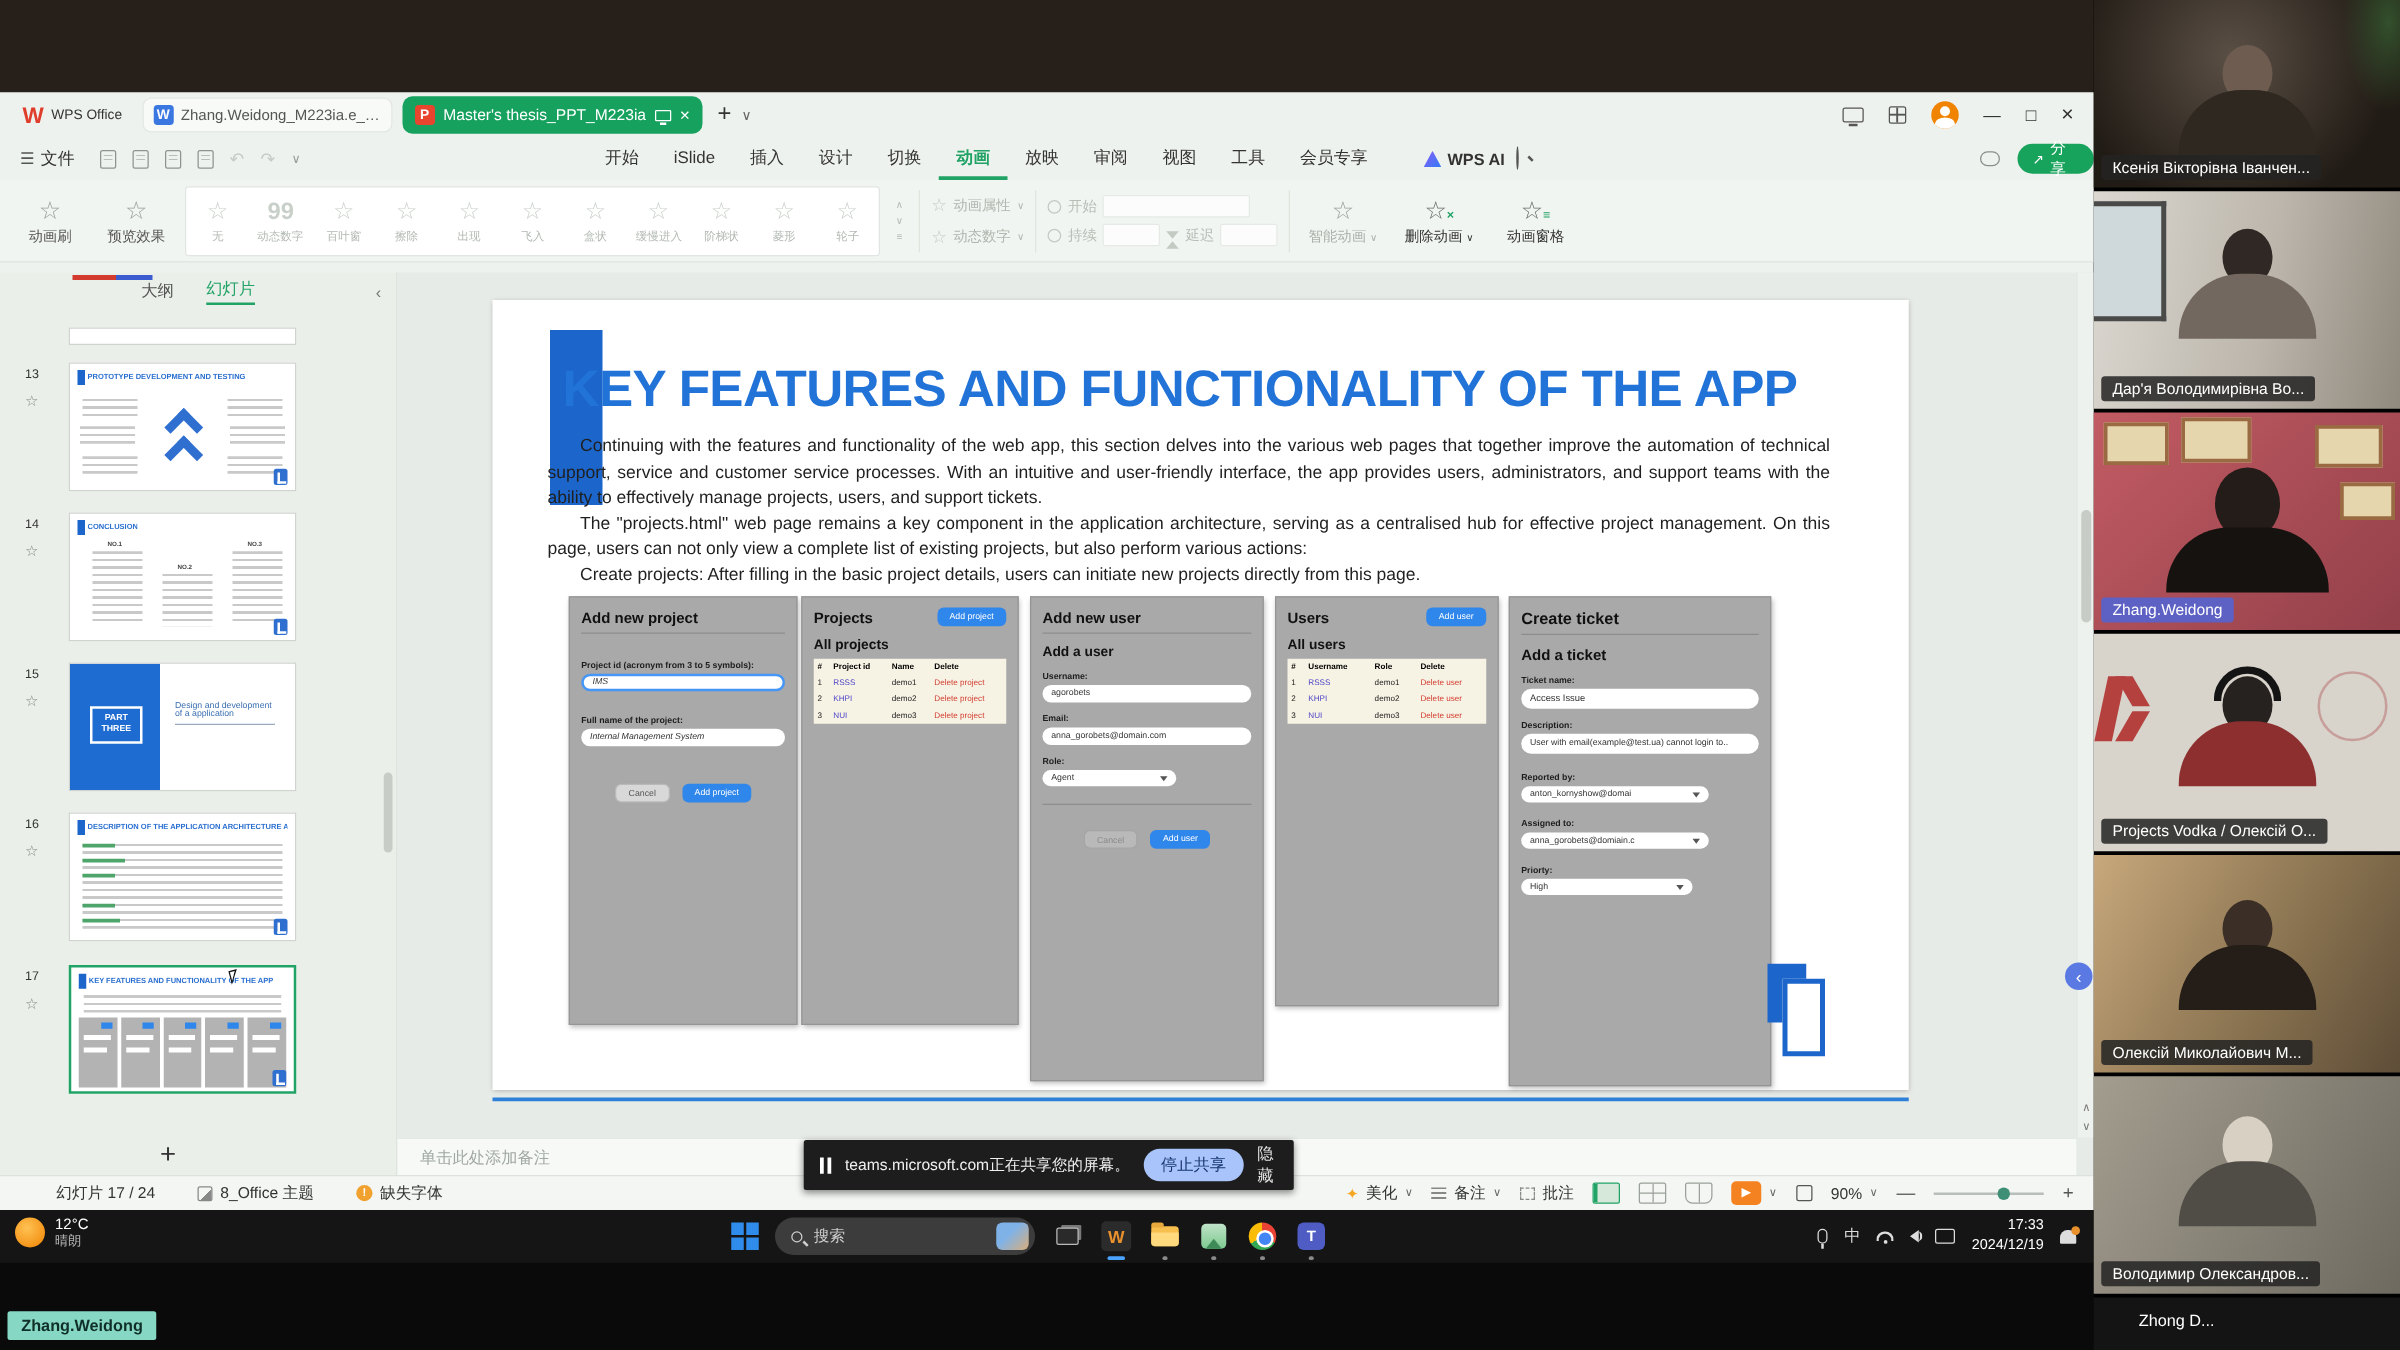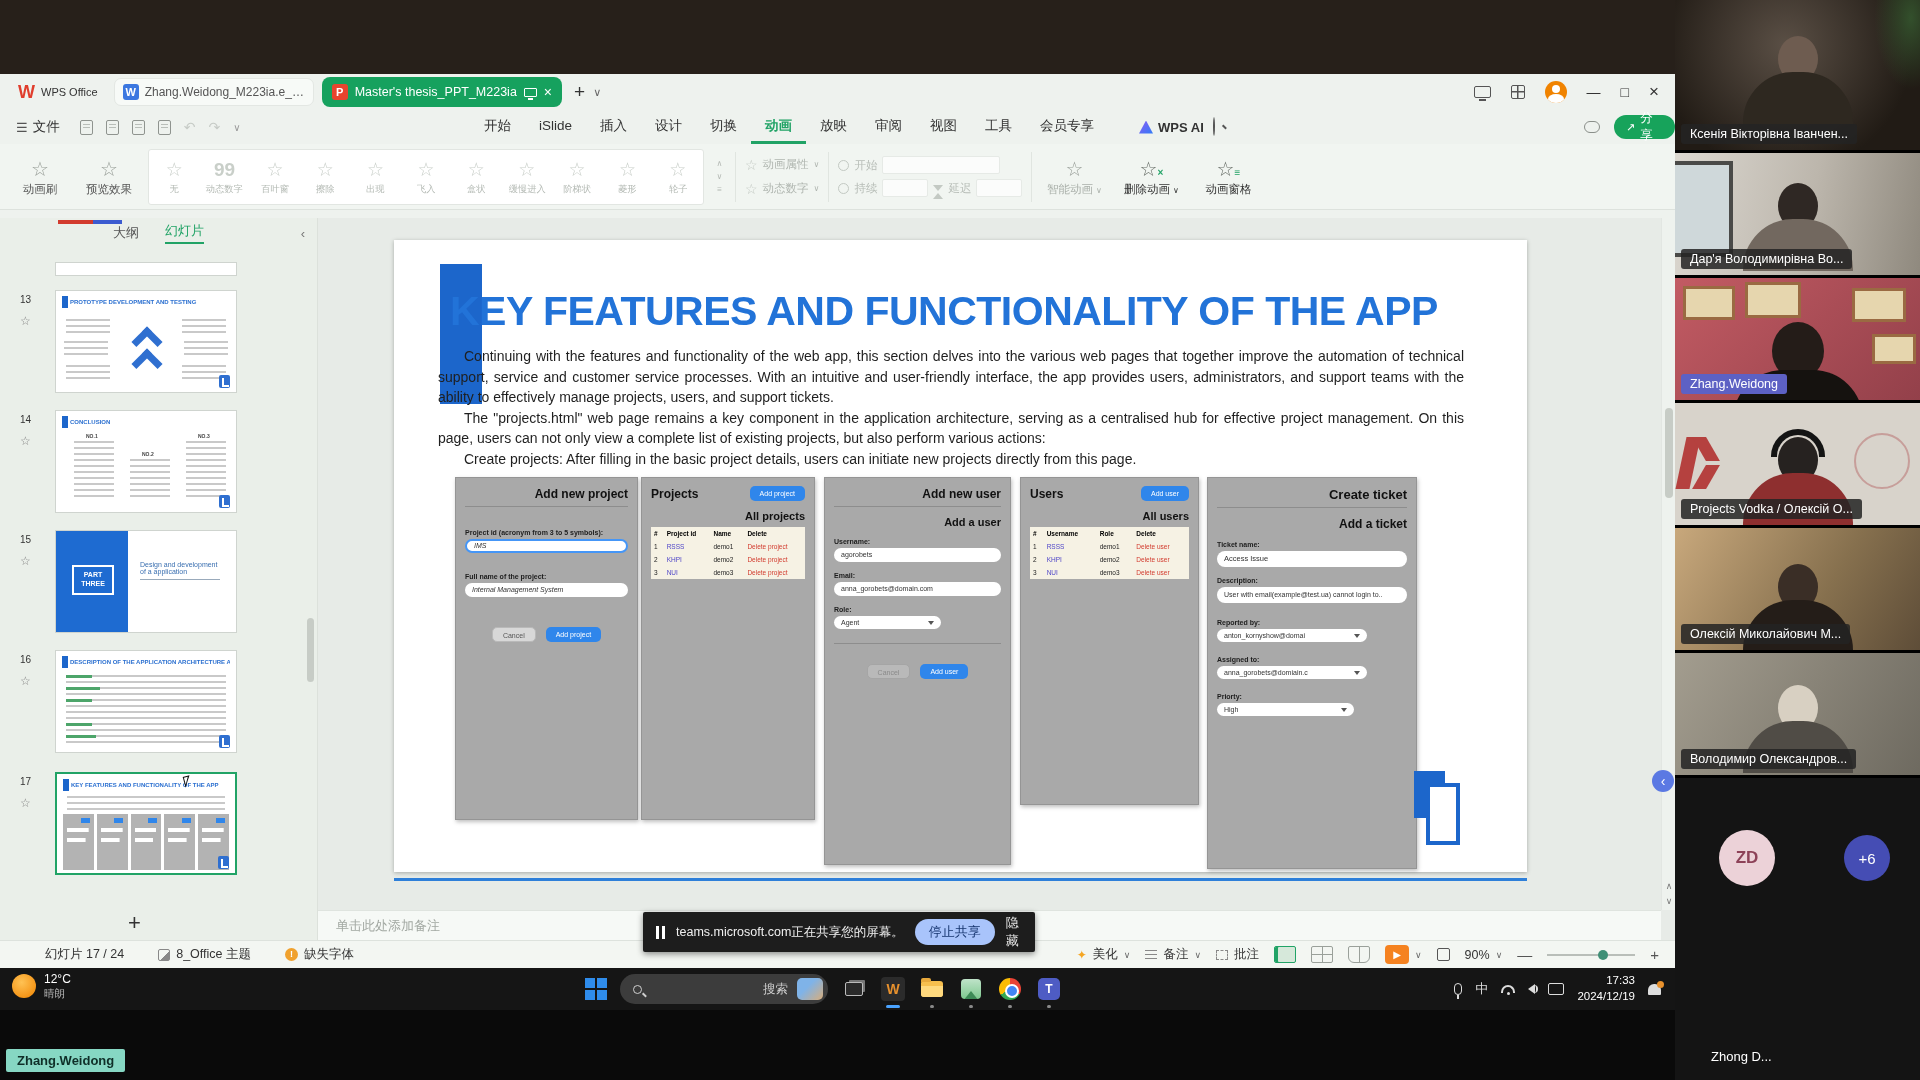--- a/index.html
+++ b/index.html
@@ -140,21 +140,21 @@
   .s-rect { position:absolute; left:46px; top:24px; width:42px; height:140px; background:#1c66cb; }
   .s-title { position:absolute; left:56px; top:48px; font-size:41px; font-weight:bold; color:#2273d8;
     white-space:nowrap; letter-spacing:-.5px; }
   .s-body { position:absolute; left:44px; top:106px; width:1026px; font-size:14px; line-height:20.5px;
     color:#1f1f1f; text-align:justify; }
   .s-body p { text-indent:26px; }
 
   
   .ap { position:absolute; top:237px; background:#a9a9a9; border:1px solid #959595;
     box-shadow:1px 2px 4px rgba(0,0,0,.25); font-family:"Liberation Sans",sans-serif; }
-  .ap h1 { font-size:12px; font-weight:bold; color:#111; margin:9px 9px 5px;text-align:right; }
+  .ap h1 { font-size:12px; font-weight:bold; color:#111; margin:9px 9px 5px; }
   .ap .hr { height:1px; background:#8d8d8d; margin:0 9px; }
   .ap .lbl { font-size:7px; font-weight:bold; color:#1d1d1d; margin:10px 9px 3px; }
   .ap .inp { height:14px; background:#fff; border-radius:7px; margin:0 9px; font-size:7px; font-style:italic;
     color:#333; line-height:14px; padding:0 7px; white-space:nowrap; overflow:hidden; }
   .ap .inp.plain { font-style:normal; }
   .ap .inp.focus { border:2px solid #4596f7; line-height:10px; }
   .btnrow { display:flex; gap:10px; justify-content:center; margin-top:16px; }
   .btn { height:15px; border-radius:5px; font-size:7px; line-height:15px; padding:0 10px; white-space:nowrap; }
   .btn.gray { background:#d8d8d8; border:1px solid #b9b9b9; color:#555; }
   .btn.gray2 { background:#b9b9b9; border:1px solid #a5a5a5; color:#8a8a8a; }
@@ -215,21 +215,21 @@
   .stopbtn { background:#a9c4fb; color:#16356f; border-radius:14px; height:26px; line-height:26px;
     padding:0 14px; font-size:13px; white-space:nowrap; }
   .hidebtn { color:#e5e5e5; font-size:13px; }
 
   
   .taskbar { position:absolute; left:0; top:968px; width:1675px; height:42px; background:#151515; }
   .weather { position:absolute; left:12px; top:4px; display:flex; gap:8px; align-items:center; }
   .sun { width:24px; height:24px; border-radius:50%; background:radial-gradient(circle at 40% 35%,#ffc254,#f08300); }
   .wtemp { font-size:12px; color:#fff; line-height:1.25; }
   .wcond { font-size:10.5px; color:#b5b5b5; line-height:1.25; }
-  .tb-center { position:absolute; left:585px; top:0; height:42px; display:flex; align-items:center; gap:13px;text-align:right; }
+  .tb-center { position:absolute; left:585px; top:0; height:42px; display:flex; align-items:center; gap:13px; }
   .winlogo { width:22px; height:22px; background:
     linear-gradient(#2f8ceb,#2f8ceb) 0 0/10px 10px no-repeat,
     linear-gradient(#2f8ceb,#2f8ceb) 12px 0/10px 10px no-repeat,
     linear-gradient(#2f8ceb,#2f8ceb) 0 12px/10px 10px no-repeat,
     linear-gradient(#2f8ceb,#2f8ceb) 12px 12px/10px 10px no-repeat; }
   .tsearch { width:208px; height:30px; background:#3c3c3c; border-radius:15px; display:flex;
     align-items:center; gap:9px; padding:0 5px 0 13px; }
   .tsearch .mag { border-color:#cfcfcf; } .tsearch .mag::after { background:#cfcfcf; }
   .tsearch-label { font-size:12.5px; color:#cfcfcf; flex:1; }
   .tsearch-img { width:26px; height:22px; border-radius:5px; background:linear-gradient(135deg,#7fb3e8 40%,#d8ad7b); }
@@ -276,21 +276,21 @@
   
   .cursor { position:absolute; left:184px; top:776px; width:0; height:0; z-index:90;
     border-left:7px solid #111; border-bottom:11px solid transparent; border-top:0 solid transparent;
     transform:rotate(-15deg); }
   .cursor::after { content:""; position:absolute; left:-6px; top:1px; width:0; height:0;
     border-left:4px solid #fff; border-bottom:7px solid transparent; }
 
   
   .sidebar { position:absolute; left:1675px; top:0; width:245px; height:1080px; background:#000;
     display:flex; flex-direction:column; gap:3px; }
-  .tile { position:relative; height:122px; overflow:hidden; flex:none; }
+  .tile { position:relative; height:174px; overflow:hidden; flex:none; }
   .tile.last { flex:1; background:#141414; }
   .person { position:absolute; left:50%; transform:translateX(-50%); }
   .head { border-radius:50%; width:40px; height:46px; margin:0 auto; }
   .torso { border-radius:50px 50px 0 0; width:110px; height:52px; margin:-10px auto 0; }
   .ntag { position:absolute; left:6px; bottom:6px; background:rgba(35,35,35,.85); color:#fff; font-size:12.5px;
     padding:3px 9px; border-radius:3px; max-width:228px; white-space:nowrap; overflow:hidden;
     text-overflow:ellipsis; z-index:5; }
   .ntag.speaking { background:#5d61c4; }
   .t1 { background:radial-gradient(circle at 45% 30%, #5a4f45, #211b15 75%);text-align:center; }
   .t1 .head { background:#6e5c50; } .t1 .torso { background:#2e2820; }

